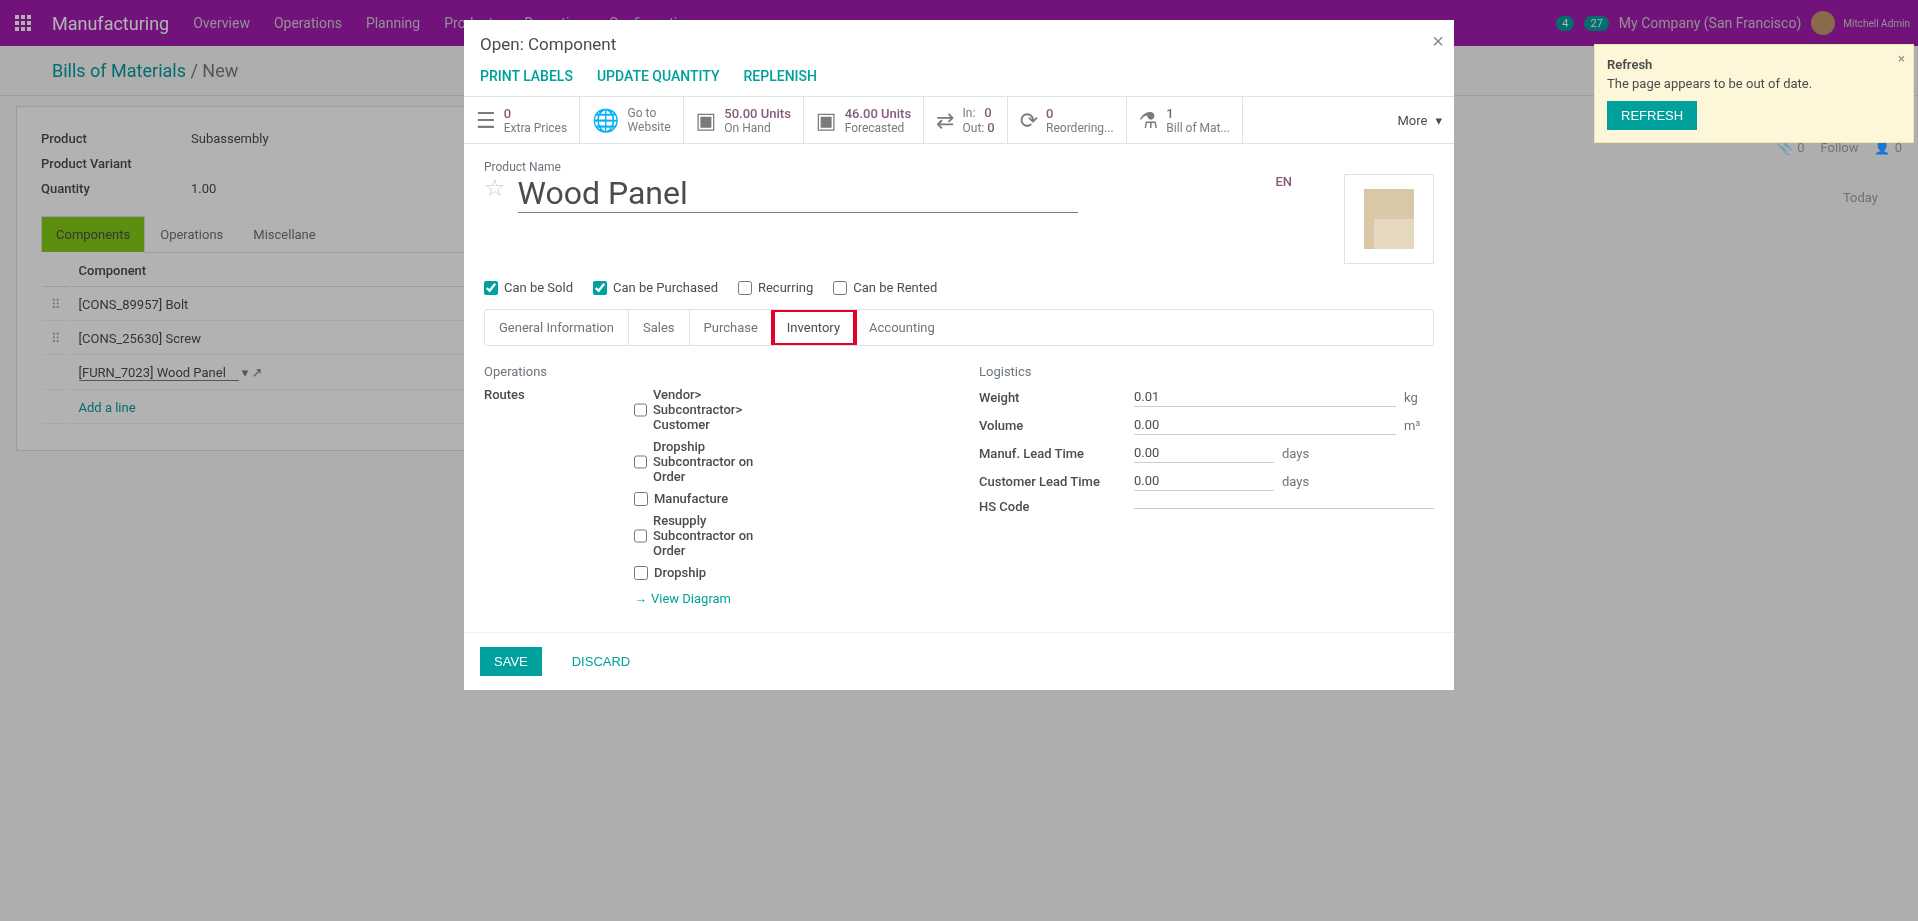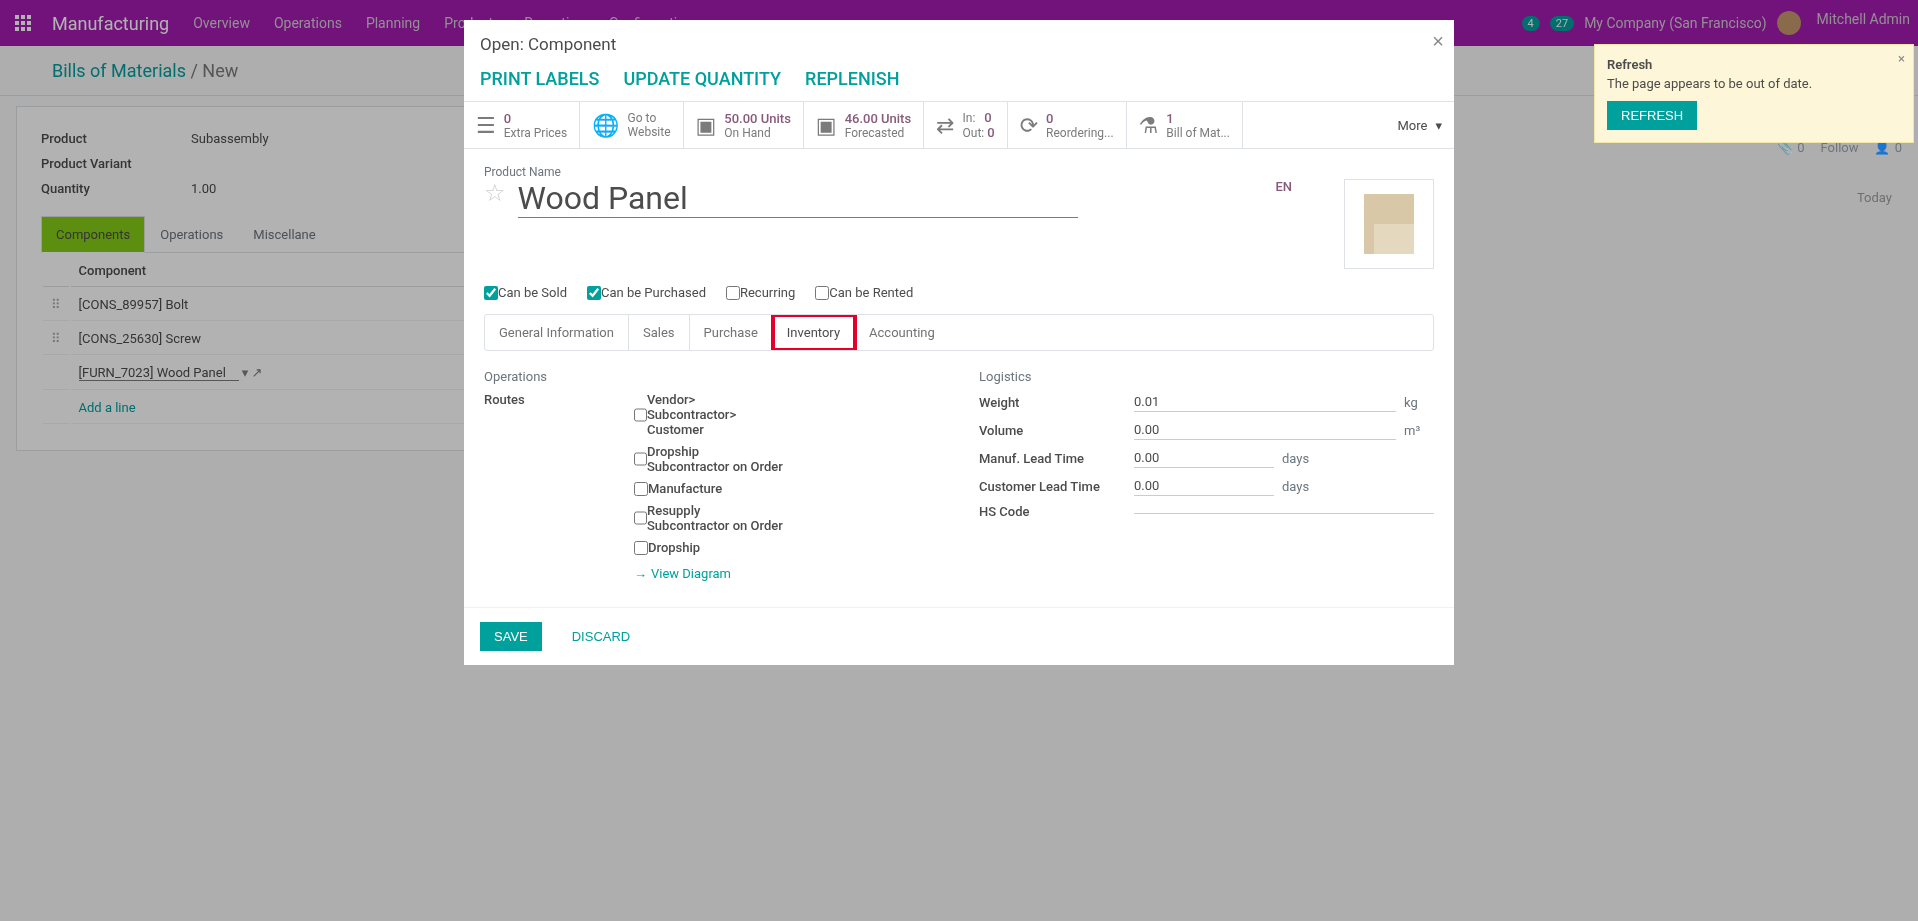--- a/index.html
+++ b/index.html
@@ -7,21 +7,21 @@
 
 
 .topnav { background: #a21caf; color: #fff; height: 46px; display: flex; align-items: center; padding: 0 8px; }
 .topnav .apps { width: 30px; height: 30px; display: flex; align-items: center; justify-content: center; }
 .topnav .brand { font-size: 18px; font-weight: 400; margin: 0 14px; }
 .topnav .menu { display: flex; gap: 4px; }
 .topnav .menu a { color: #d5cdd5; text-decoration: none; padding: 13px 10px; font-size: 14px; }
 .topnav .right { margin-left: auto; display: flex; align-items: center; gap: 10px; }
 .topnav .badge { background: #00a09d; color: #fff; border-radius: 10px; font-size: 11px; padding: 1px 6px; }
 .topnav .company { color: #d5cdd5; font-size: 14px; }
-.topnav .user { display: flex; align-items: flex-start; gap: 16px; color: #d5cdd5; font-size: 14px; }
+.topnav .user { display: flex; align-items: center; gap: 8px; color: #d5cdd5; font-size: 10px; }
 .topnav .avatar { width: 24px; height: 24px; border-radius: 50%; background: #c49a6c; }
 
 
 .subhead { padding: 14px 16px 8px; }
 .breadcrumb { font-size: 18px; color: #7c7b7b; margin-left: 36px; }
 .breadcrumb .cur { color: #7c7b7b; }
 .breadcrumb .link { color: #00a09d; }
 .actions { margin-top: 8px; }
 .btn { border: none; padding: 7px 14px; font-size: 13px; cursor: pointer; font-weight: 500; }
 .btn.primary { background: #00a09d; color: #fff; }
@@ -43,38 +43,38 @@
 .comp-table .ext { color: #7c7b7b; }
 .add-line { color: #00a09d; padding: 8px; cursor: pointer; }
 .input-line { border-bottom: 1px solid #7c7b7b; display: inline-block; min-width: 160px; }
 
 
 .overlay { position: fixed; inset: 0; background: rgba(0,0,0,0.3); display: flex; align-items: flex-start; justify-content: center; padding-top: 20px; }
 .modal { background: #fff; width: 990px; max-height: 720px; display: flex; flex-direction: column; position: relative; }
 .modal-header { padding: 14px 16px; font-size: 17px; color: #4c4c4c; }
 .modal-close { position: absolute; right: 10px; top: 10px; font-size: 20px; color: #888; cursor: pointer; border:none; background:none; }
 .modal-actions-top { display: flex; gap: 24px; padding: 0 16px 12px; }
-.modal-actions-top a { color: #00a09d; font-weight: 500; font-size: 18px; text-decoration: none; }
+.modal-actions-top a { color: #00a09d; font-weight: 500; font-size: 14px; text-decoration: none; }
 .stat-row { display: flex; border-top: 1px solid #dee2e6; border-bottom: 1px solid #dee2e6; }
 .stat { display: flex; align-items: center; gap: 8px; padding: 8px 12px; border-right: 1px solid #dee2e6; flex: 0 0 auto; }
 .stat .ic { color: #7c7b7b; font-size: 22px; }
 .stat .tx .n { color: #875a7b; font-weight: 500; font-size: 13px; }
 .stat .tx .l { color: #7c7b7b; font-size: 12px; }
 .stat.more { margin-left: auto; border-right: none; }
 .modal-body { padding: 16px 20px; overflow-y: auto; flex: 1; }
 .pname-label { font-size: 12px; color: #6c757d; }
 .pname-row { display: flex; align-items: flex-start; gap: 12px; }
 .pname { font-size: 32px; border-bottom: 1px solid #7c7b7b; flex: 1; max-width: 560px; }
 .star { font-size: 24px; color: #ccc; }
 .lang { color: #875a7b; font-weight: 500; margin-left: auto; margin-right: 40px; font-size: 13px; }
 .prod-image { width: 90px; height: 90px; border: 1px solid #dee2e6; display: flex; align-items: center; justify-content: center; background: #fff; }
 .prod-image .box1 { width: 50px; height: 60px; background: #d9c8a8; position: relative; }
 .prod-image .box2 { width: 40px; height: 30px; background: #e4d8be; position: absolute; bottom: 0; right: 0; }
 .checks { margin-top: 16px; display: flex; gap: 20px; align-items: center; }
-.chk { display: flex; align-items: center; }
+.chk { display: flex; align-items: center; gap: 6px; }
 .chk input { width: 14px; height: 14px; accent-color: #00a09d; }
 .modal-tabs { display: flex; border: 1px solid #dee2e6; margin-top: 14px; border-radius: 3px; overflow: hidden; }
 .modal-tabs .mt { padding: 10px 14px; color: #737373; border-right: 1px solid #dee2e6; cursor: pointer; }
 .modal-tabs .mt.active { background: #fff; color: #4c4c4c; }
 .modal-tabs .mt:last-child { border-right: none; }
 .highlight { outline: 4px solid #e4002b; outline-offset: -2px; }
 .tab-content { padding-top: 18px; display: flex; gap: 40px; }
 .tab-content .col { flex: 1; }
 .sec-h { font-size: 13px; color: #6c757d; margin-bottom: 8px; }
 .field-row { display: flex; margin-bottom: 10px; }
@@ -91,21 +91,21 @@
 
 
 .toast { position: fixed; top: 44px; right: 4px; width: 320px; background: #fdf6d8; border: 1px solid #f0e6a6; padding: 12px; font-size: 13px; z-index: 2000; }
 .toast .tt { font-weight: 600; margin-bottom: 4px; }
 .toast .tc { position: absolute; top: 6px; right: 8px; color: #888; cursor: pointer; }
 .toast .tb { margin-bottom: 10px; }
 
 
 .chatter { position: fixed; right: 16px; top: 140px; display: flex; gap: 16px; color: #6c757d; font-size: 13px; z-index: 10; }
 .chatter .i { display: flex; align-items: center; gap: 4px; }
-.today { position: fixed; right: 26px; top: 190px; color: #6f6f6f; font-size: 13px; z-index: 10; }
+.today { position: fixed; right: 40px; top: 190px; color: #6f6f6f; font-size: 13px; z-index: 10; }
 
 svg.grid3 { width: 16px; height: 16px; fill: #fff; }
 </style>
 </head>
 <body>
 
 <div class="topnav">
   <div class="apps">
     <svg class="grid3" viewBox="0 0 16 16">
         <rect x="0" y="0" width="4" height="4"></rect>

